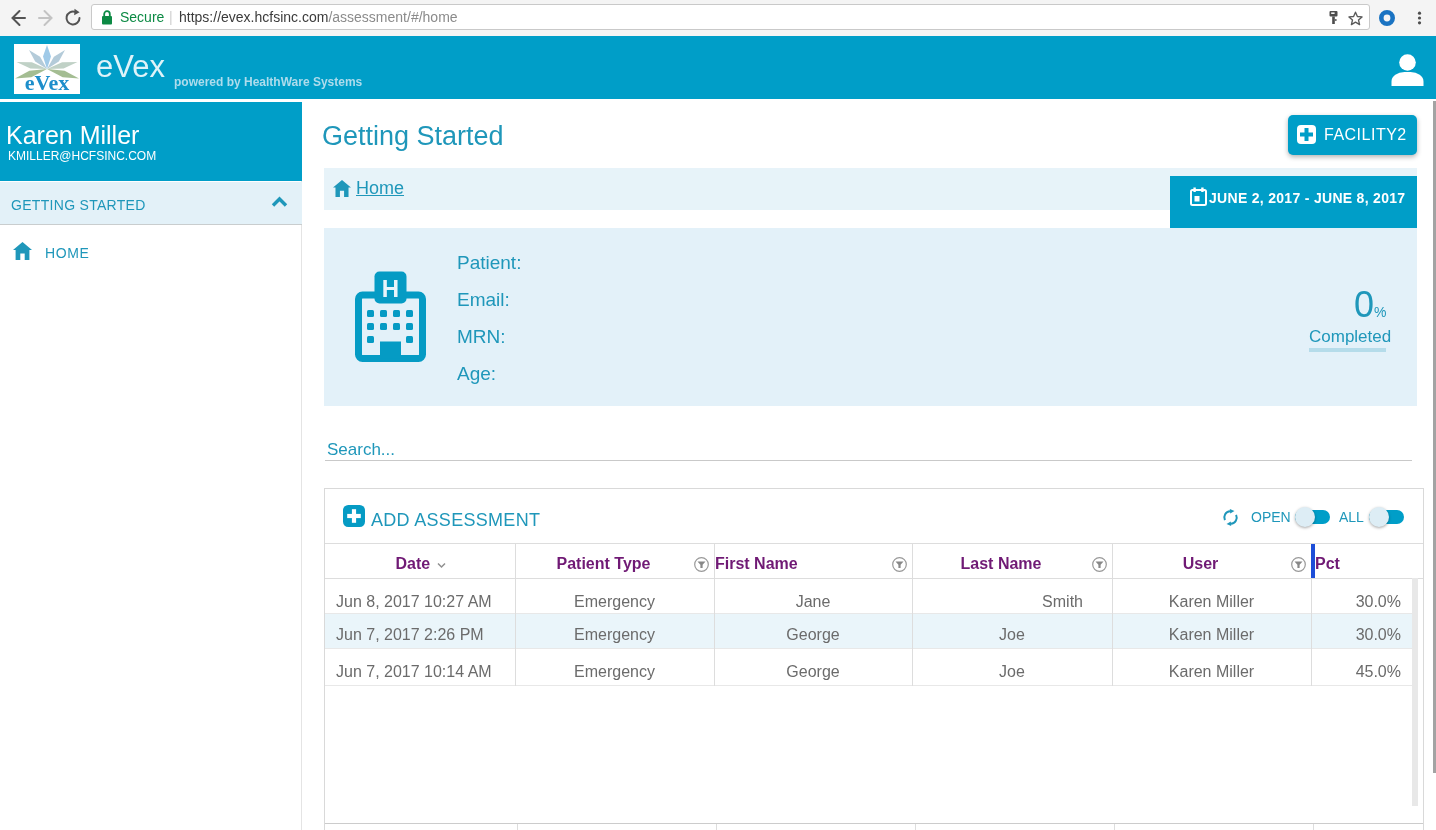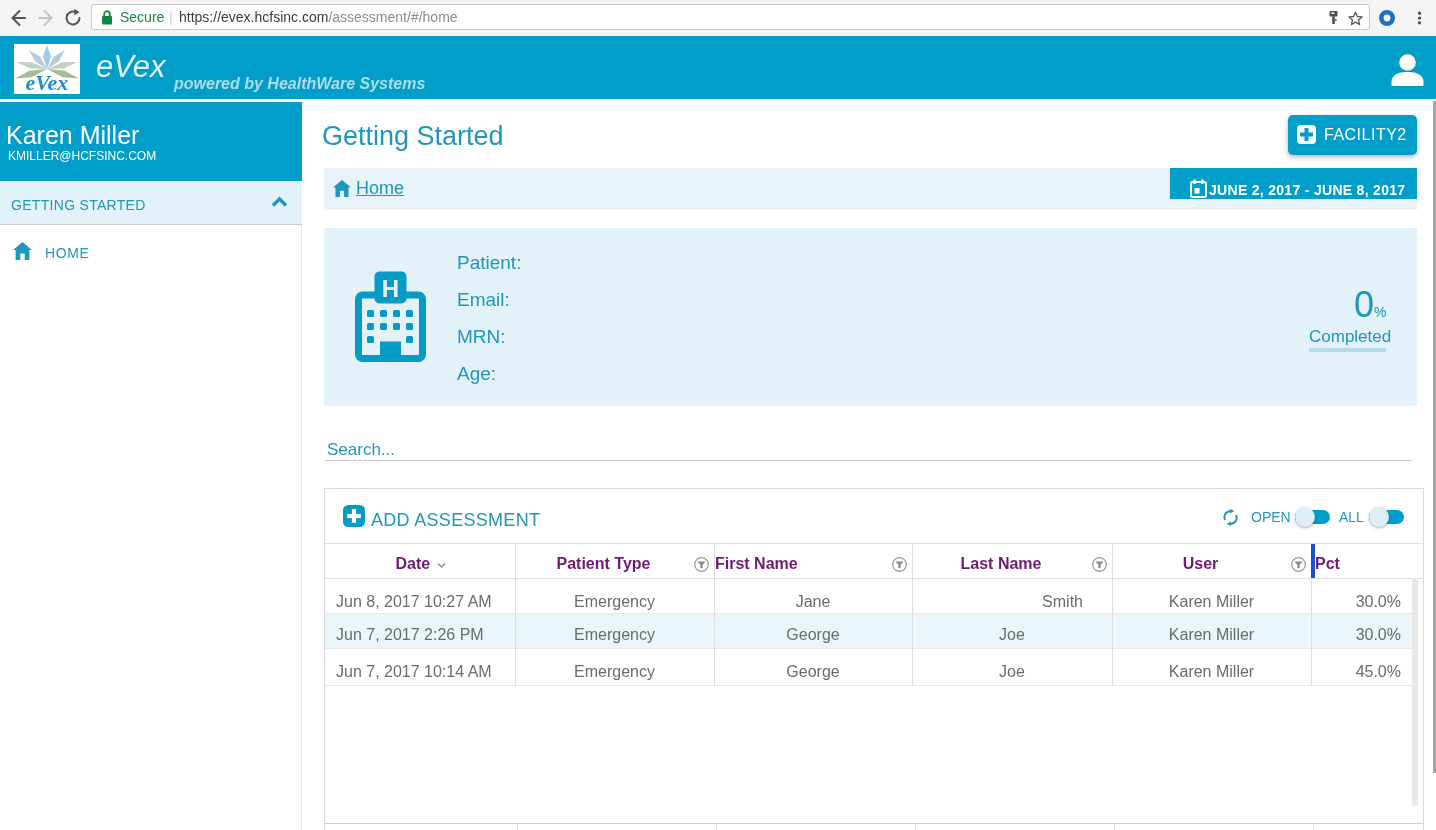--- a/index.html
+++ b/index.html
@@ -5,24 +5,24 @@
 * { margin:0; padding:0; box-sizing:border-box; }
 html,body { width:1436px; height:830px; overflow:hidden; background:#fff;
   font-family:"Liberation Sans", sans-serif; }
 .abs { position:absolute; }
 
 #chrome { position:absolute; left:0; top:0; width:1436px; height:36px; background:#f4f4f4; }
 #urlbar { position:absolute; left:91px; top:4px; width:1279px; height:26px; background:#fff;
   border:1px solid #c9c9c9; border-radius:3px; }
 .ctext { position:absolute; top:9px; font-size:14px; color:#3b3b3b; }
 
-#apphead { position:absolute; left:0; top:36px; width:1436px; height:63px; background:#009ec8;font-style:italic; }
+#apphead { position:absolute; left:0; top:36px; width:1436px; height:63px; background:#009ec8; }
 #logobox { position:absolute; left:14px; top:8px; width:66px; height:50px; background:#fff; }
 #evextitle { position:absolute; left:96px; top:13px; font-size:31px; color:#dff3f9; }
-#poweredby { position:absolute; left:174px; top:39px; font-size:16px; font-weight:bold; color:#aedcec; }
+#poweredby { position:absolute; left:174px; top:39px; font-size:12px; font-weight:bold; color:#aedcec; }
 
 #sidebar { position:absolute; left:0; top:102px; width:302px; height:728px; background:#fff;
   border-right:1px solid #e4e4e4; }
 #sideuser { position:absolute; left:0; top:0; width:302px; height:79px; background:#009ec8; color:#fff; }
 #sidesec { position:absolute; left:0; top:80px; width:302px; height:43px; background:#e3f1f8;
   border-bottom:1px solid #c9cdce; }
 
 #main { position:absolute; left:303px; top:102px; width:1133px; height:728px; background:#fff; }
 .teal { color:#1f97ba; }
 .btn-teal { background:#009ec8; color:#fff; }
@@ -130,21 +130,21 @@
     </svg>
     <div class="abs" style="left:36px;top:11px;font-size:16px;letter-spacing:0.5px">FACILITY2</div>
   </div>
 
   <div class="abs" style="left:21px;top:66px;width:1093px;height:42px;background:#e7f3f9">
     <svg class="abs" style="left:9px;top:12px" width="18" height="17" viewBox="0 0 19 18">
       <path d="M9.5 0 L19 8 H16.4 V18 H11.7 V11.5 H7.3 V18 H2.6 V8 H0 Z" fill="#1f97ba"></path>
     </svg>
     <div class="abs teal" style="left:32px;top:10px;font-size:18px;text-decoration:underline">Home</div>
 
-    <div class="abs btn-teal" style="left:846px;top:0;width:247px;height:31px;text-align:center;">
+    <div class="abs btn-teal" style="left:846px;top:8px;width:247px;height:52px;text-align:center;">
       <svg class="abs" style="left:20px;top:11px" width="17" height="19" viewBox="0 0 17 19">
         <rect x="1" y="3" width="15" height="15" rx="1.5" fill="none" stroke="#fff" stroke-width="2"></rect>
         <rect x="3.4" y="0.5" width="2.4" height="4.5" fill="#fff"></rect>
         <rect x="11.2" y="0.5" width="2.4" height="4.5" fill="#fff"></rect>
         <rect x="4.5" y="9" width="5" height="5.5" fill="#fff"></rect>
       </svg>
       <div class="abs" style="left:39px;top:14px;font-size:14px;font-weight:bold;letter-spacing:0.3px">JUNE 2, 2017 - JUNE 8, 2017</div>
     </div>
   </div>
 

